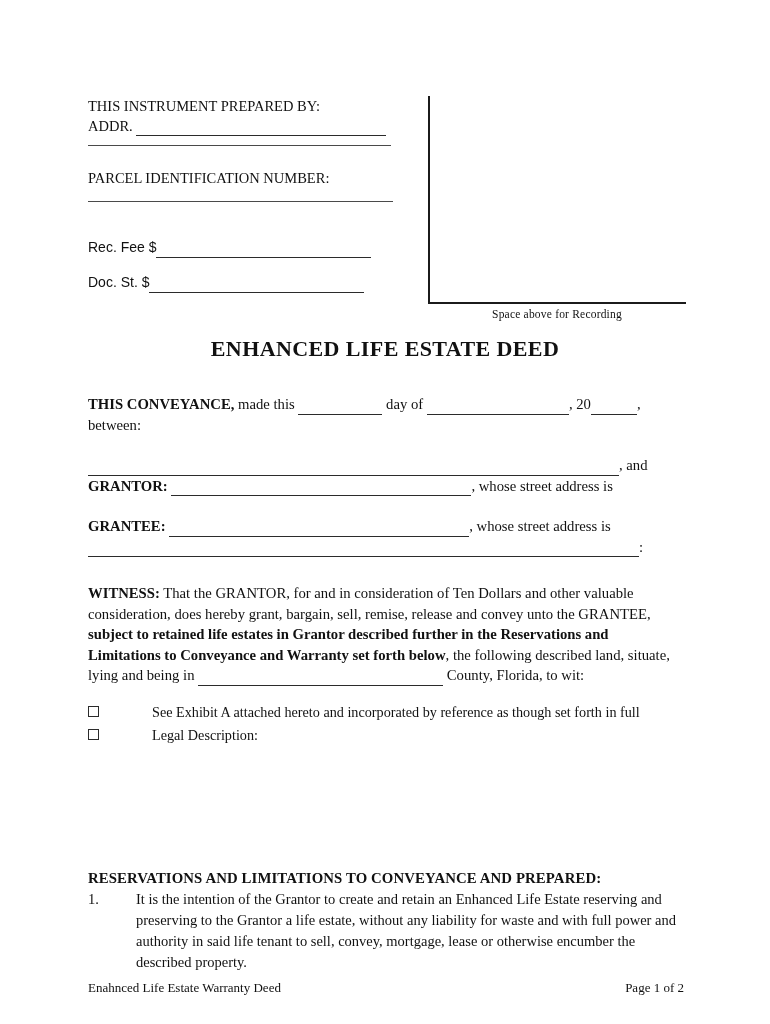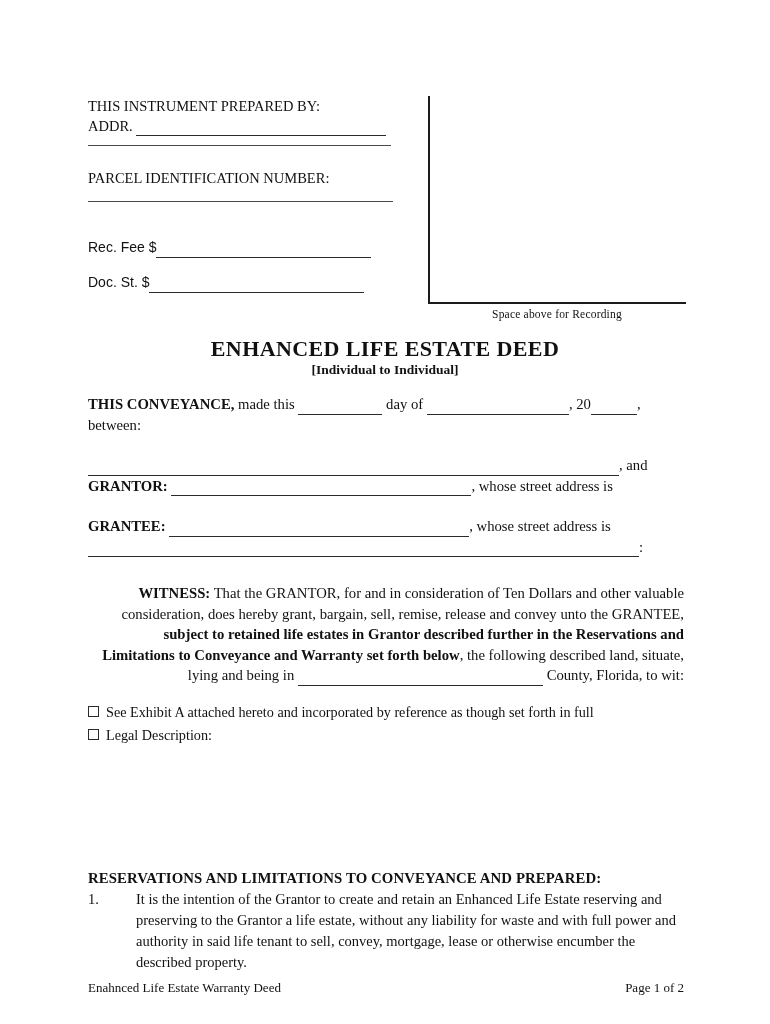--- a/index.html
+++ b/index.html
@@ -109,40 +109,40 @@
   }
   .p { margin: 0; }
   .spacer-sm { height: 14px; }
   .spacer-md { height: 20px; }
   .spacer-lg { height: 26px; }
   b, .b { font-weight: bold; }
 
   .party-row { white-space: nowrap; }
 
   .witness {
-    text-align: right;
+    text-align: left;
   }
 
   .cb-row {
     display: flex;
     align-items: flex-start;
     gap: 7px;
     line-height: 21px;
     margin-top: 2px;
   }
   .checkbox {
     width: 11px;
     height: 11px;
     border: 1.2px solid #2b2b2b;
     background: #ffffff;
     flex: 0 0 auto;
     margin-top: 4px;
     box-sizing: border-box;
   }
-  .cb-label { font-size: 14.2px; }
+  .cb-label { font-size: 14.2px; margin-left: 46px; }
 
   .res-heading {
     font-weight: bold;
     font-size: 14.8px;
     letter-spacing: .1px;
   }
   .num-item {
     display: flex;
     margin-top: 1px;
   }
@@ -199,21 +199,20 @@
     </div>
     <div class="fee-line">
       <span>Doc. St.   $</span><span class="rule" style="width:215px;"></span>
     </div>
   </div>
 
   <div class="rec-box"></div>
   <div class="rec-caption">Space above for Recording</div>
 
   <div class="title">ENHANCED LIFE ESTATE DEED</div>
-  <div class="subtitle">[Individual to Individual]</div>
 
   <div class="body">
 
     <div class="p">
       <span class="b">THIS CONVEYANCE,</span><span> made this </span><span class="rule" style="width:84px;"></span><span> day of </span><span class="rule" style="width:142px;"></span><span>, 20</span><span class="rule" style="width:46px;"></span><span>, between:</span>
     </div>
 
     <div class="spacer-md"></div>
 
     <div class="p party-row">

